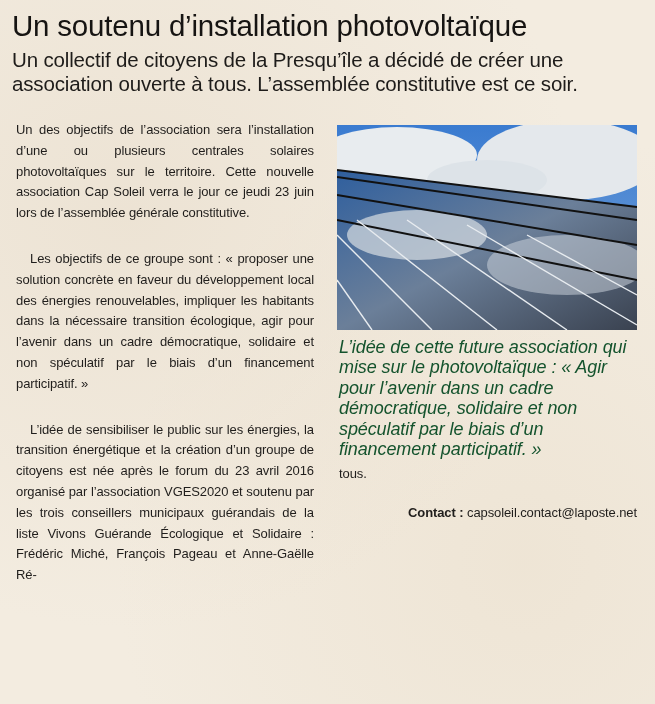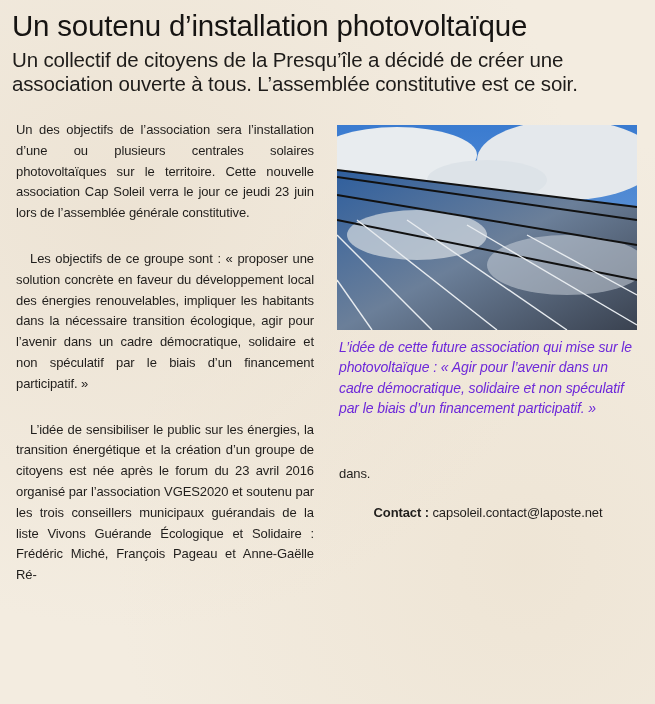--- a/index.html
+++ b/index.html
@@ -30,24 +30,24 @@
     .col p { margin: 0; }
     .col p.indent { text-indent: 14px; margin-top: 25px; }
     .col-left { left: 16px; top: 120px; width: 298px; }
     .col-right { left: 339px; top: 464px; width: 298px; }
     .photo {
       position: absolute; left: 337px; top: 125px; width: 300px; height: 205px;
       overflow: hidden; background: #5a6e8c;
     }
     .caption {
       position: absolute; left: 339px; top: 337px; width: 300px;
-      font-style: italic; font-size: 14px; line-height: 20.4px; color: #6d28d9;
+      font-style: italic; font-size: 18px; line-height: 20.4px; color: #14532d;
       letter-spacing: -0.1px;
     }
-    .contact { margin-top: 18px !important; text-align: center; }
+    .contact { margin-top: 18px !important; text-align: right; }
     .contact b { font-weight: bold; }
   </style>
 </head>
 <body>
 
 <h1 class="title">Un soutenu d’installation photovoltaïque</h1>
 <p class="lead">Un collectif de citoyens de la Presqu’île a décidé de créer une association ouverte à tous. L’assemblée constitutive est ce soir.</p>
 
 <div class="col col-left">
   <p>Un des objectifs de l’association sera l’installation d’une ou plusieurs centrales solaires photovoltaïques sur le territoire. Cette nouvelle association Cap Soleil verra le jour ce jeudi 23 juin lors de l’assemblée générale constitutive.</p>
@@ -88,18 +88,18 @@
       <line x1="70" y1="95" x2="230" y2="205"></line>
       <line x1="130" y1="100" x2="300" y2="200"></line>
       <line x1="190" y1="110" x2="300" y2="170"></line>
     </g>
   </svg>
 </div>
 
 <div class="caption">L’idée de cette future association qui mise sur le photovoltaïque : « Agir pour l’avenir dans un cadre démocratique, solidaire et non spéculatif par le biais d’un financement participatif. »</div>
 
 <div class="col col-right">
-  <p>dans.</p>
+  <p>tous.</p>
   <p class="contact">
     <b>Contact :</b>
     <span>capsoleil.contact@laposte.net</span>
   </p>
 </div>
 
 </body></html>

